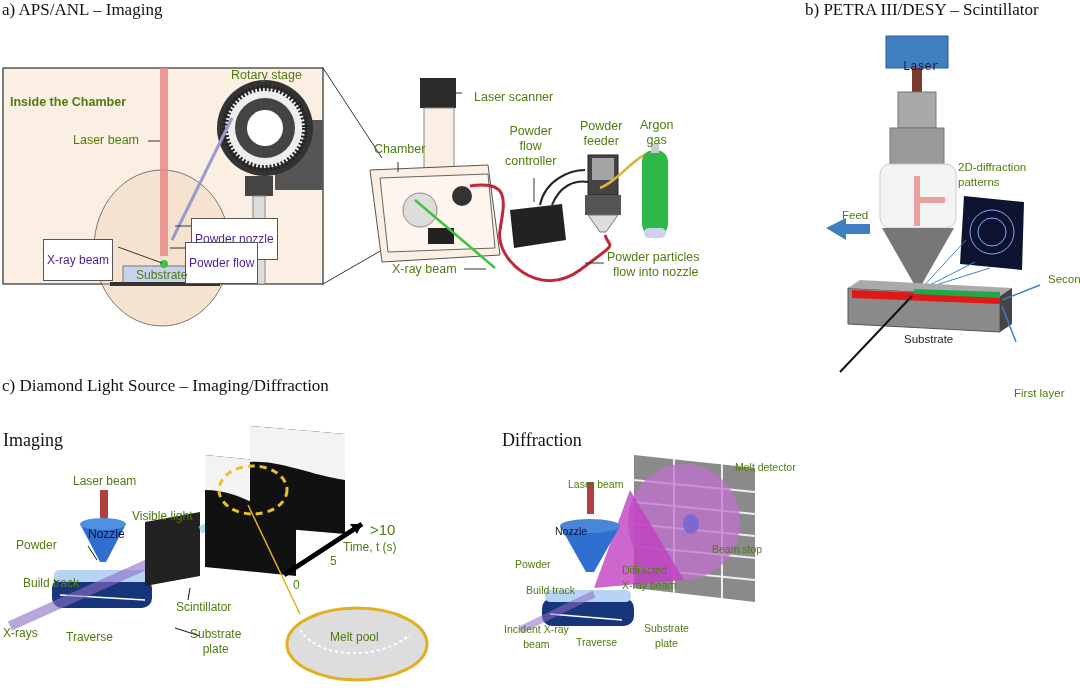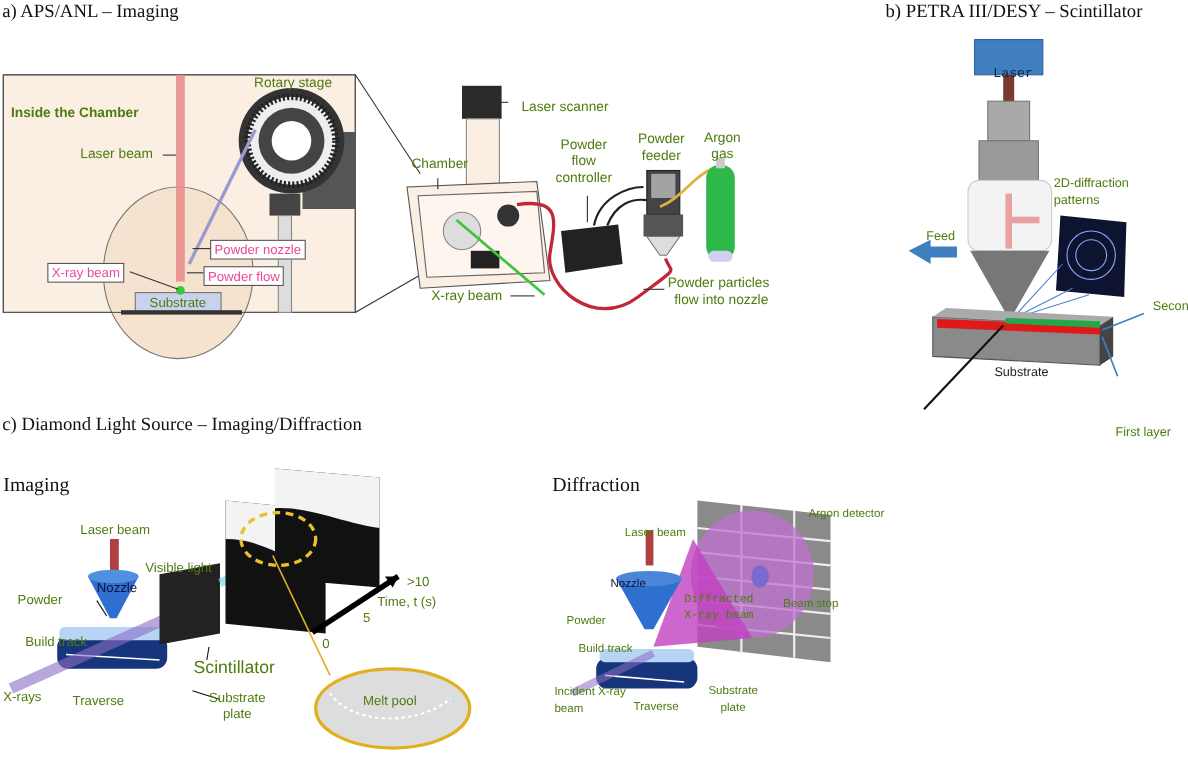--- a/index.html
+++ b/index.html
@@ -1,20 +1,20 @@
 <!DOCTYPE html>
 <html><head>
 <meta charset="utf-8">
 <style>
   html,body{margin:0;padding:0;background:#ffffff;}
   body{width:1080px;height:694px;position:relative;overflow:hidden;font-family:"Liberation Sans",sans-serif;}
   .cap{position:absolute;font-family:"Liberation Serif",serif;font-size:17px;color:#111;white-space:nowrap;}
   .sub{position:absolute;font-family:"Liberation Serif",serif;font-size:18px;color:#111;white-space:nowrap;}
   .lbl{position:absolute;font-size:12.5px;color:#4d7c0f;white-space:nowrap;line-height:15px;}
-  .box{position:absolute;font-size:12px;color:#ec4899;background:#fff;border:1px solid #555;padding:0 3px;line-height:16px;white-space:nowrap;}
+  .box{position:absolute;font-size:12px;color:#4c1d95;background:#fff;border:1px solid #555;padding:12px 3px;line-height:16px;white-space:nowrap;}
   svg{position:absolute;left:0;top:0;}
 </style>
 </head>
 <body>
 
 <div class="cap" style="left:2px;top:0px;">a) APS/ANL – Imaging</div>
 
 <svg width="1080" height="694">
 
   <g>
@@ -190,44 +190,44 @@
 
 <div class="cap" style="left:2px;top:376px;">c) Diamond Light Source – Imaging/Diffraction</div>
 <div class="sub" style="left:3px;top:430px;">Imaging</div>
 <div class="lbl" style="left:73px;top:474px;font-size:12px;">Laser beam</div>
 <div class="lbl" style="left:132px;top:509px;font-size:12px;">Visible light</div>
 <div class="lbl" style="left:88px;top:527px;font-size:12px;color:#113;">Nozzle</div>
 <div class="lbl" style="left:16px;top:538px;font-size:12px;">Powder</div>
 <div class="lbl" style="left:23px;top:576px;font-size:12px;">Build track</div>
 <div class="lbl" style="left:3px;top:626px;font-size:12px;">X-rays</div>
 <div class="lbl" style="left:66px;top:630px;font-size:12px;">Traverse</div>
-<div class="lbl" style="left:176px;top:600px;font-size:16px;">Scintillator</div>
+<div class="lbl" style="left:176px;top:600px;font-size:12px;">Scintillator</div>
 <div class="lbl" style="left:190px;top:627px;font-size:12px;text-align:center;">
   <div>Substrate</div>
   <div>plate</div>
 </div>
 <div class="lbl" style="left:343px;top:540px;font-size:12px;">Time, t (s)</div>
 <div class="lbl" style="left:293px;top:578px;font-size:12px;">0</div>
 <div class="lbl" style="left:330px;top:554px;font-size:12px;">5</div>
-<div class="lbl" style="left:370px;top:522px;font-size:12px;">&gt;10</div>
+<div class="lbl" style="left:370px;top:522px;font-size:15px;">&gt;10</div>
 <div class="lbl" style="left:330px;top:630px;font-size:12px;">Melt pool</div>
 <div class="lbl" style="left:328px;top:660px;font-size:12px;margin-top:48px;">Melt track</div>
 
 <div class="sub" style="left:502px;top:430px;">Diffraction</div>
-<div class="lbl" style="left:735px;top:460px;font-size:10.5px;">Argon detector</div>
+<div class="lbl" style="left:735px;top:460px;font-size:10.5px;">Melt detector</div>
 <div class="lbl" style="left:568px;top:477px;font-size:10.5px;">Laser beam</div>
 <div class="lbl" style="left:555px;top:524px;font-size:10.5px;color:#113;">Nozzle</div>
-<div class="lbl" style="left:622px;top:538px;font-size:10.5px;font-family:Liberation Mono, monospace;">
+<div class="lbl" style="left:622px;top:563px;font-size:10.5px;">
   <div>Diffracted</div>
   <div>X-ray beam</div>
 </div>
 <div class="lbl" style="left:712px;top:542px;font-size:10.5px;">Beam stop</div>
 <div class="lbl" style="left:515px;top:557px;font-size:10.5px;">Powder</div>
 <div class="lbl" style="left:526px;top:583px;font-size:10.5px;">Build track</div>
-<div class="lbl" style="left:504px;top:622px;font-size:10.5px;text-align:left;">
+<div class="lbl" style="left:504px;top:622px;font-size:10.5px;text-align:center;">
   <div>Incident X-ray</div>
   <div>beam</div>
 </div>
 <div class="lbl" style="left:576px;top:635px;font-size:10.5px;">Traverse</div>
 <div class="lbl" style="left:644px;top:621px;font-size:10.5px;text-align:center;">
   <div>Substrate</div>
   <div>plate</div>
 </div>
 
 </body></html>

